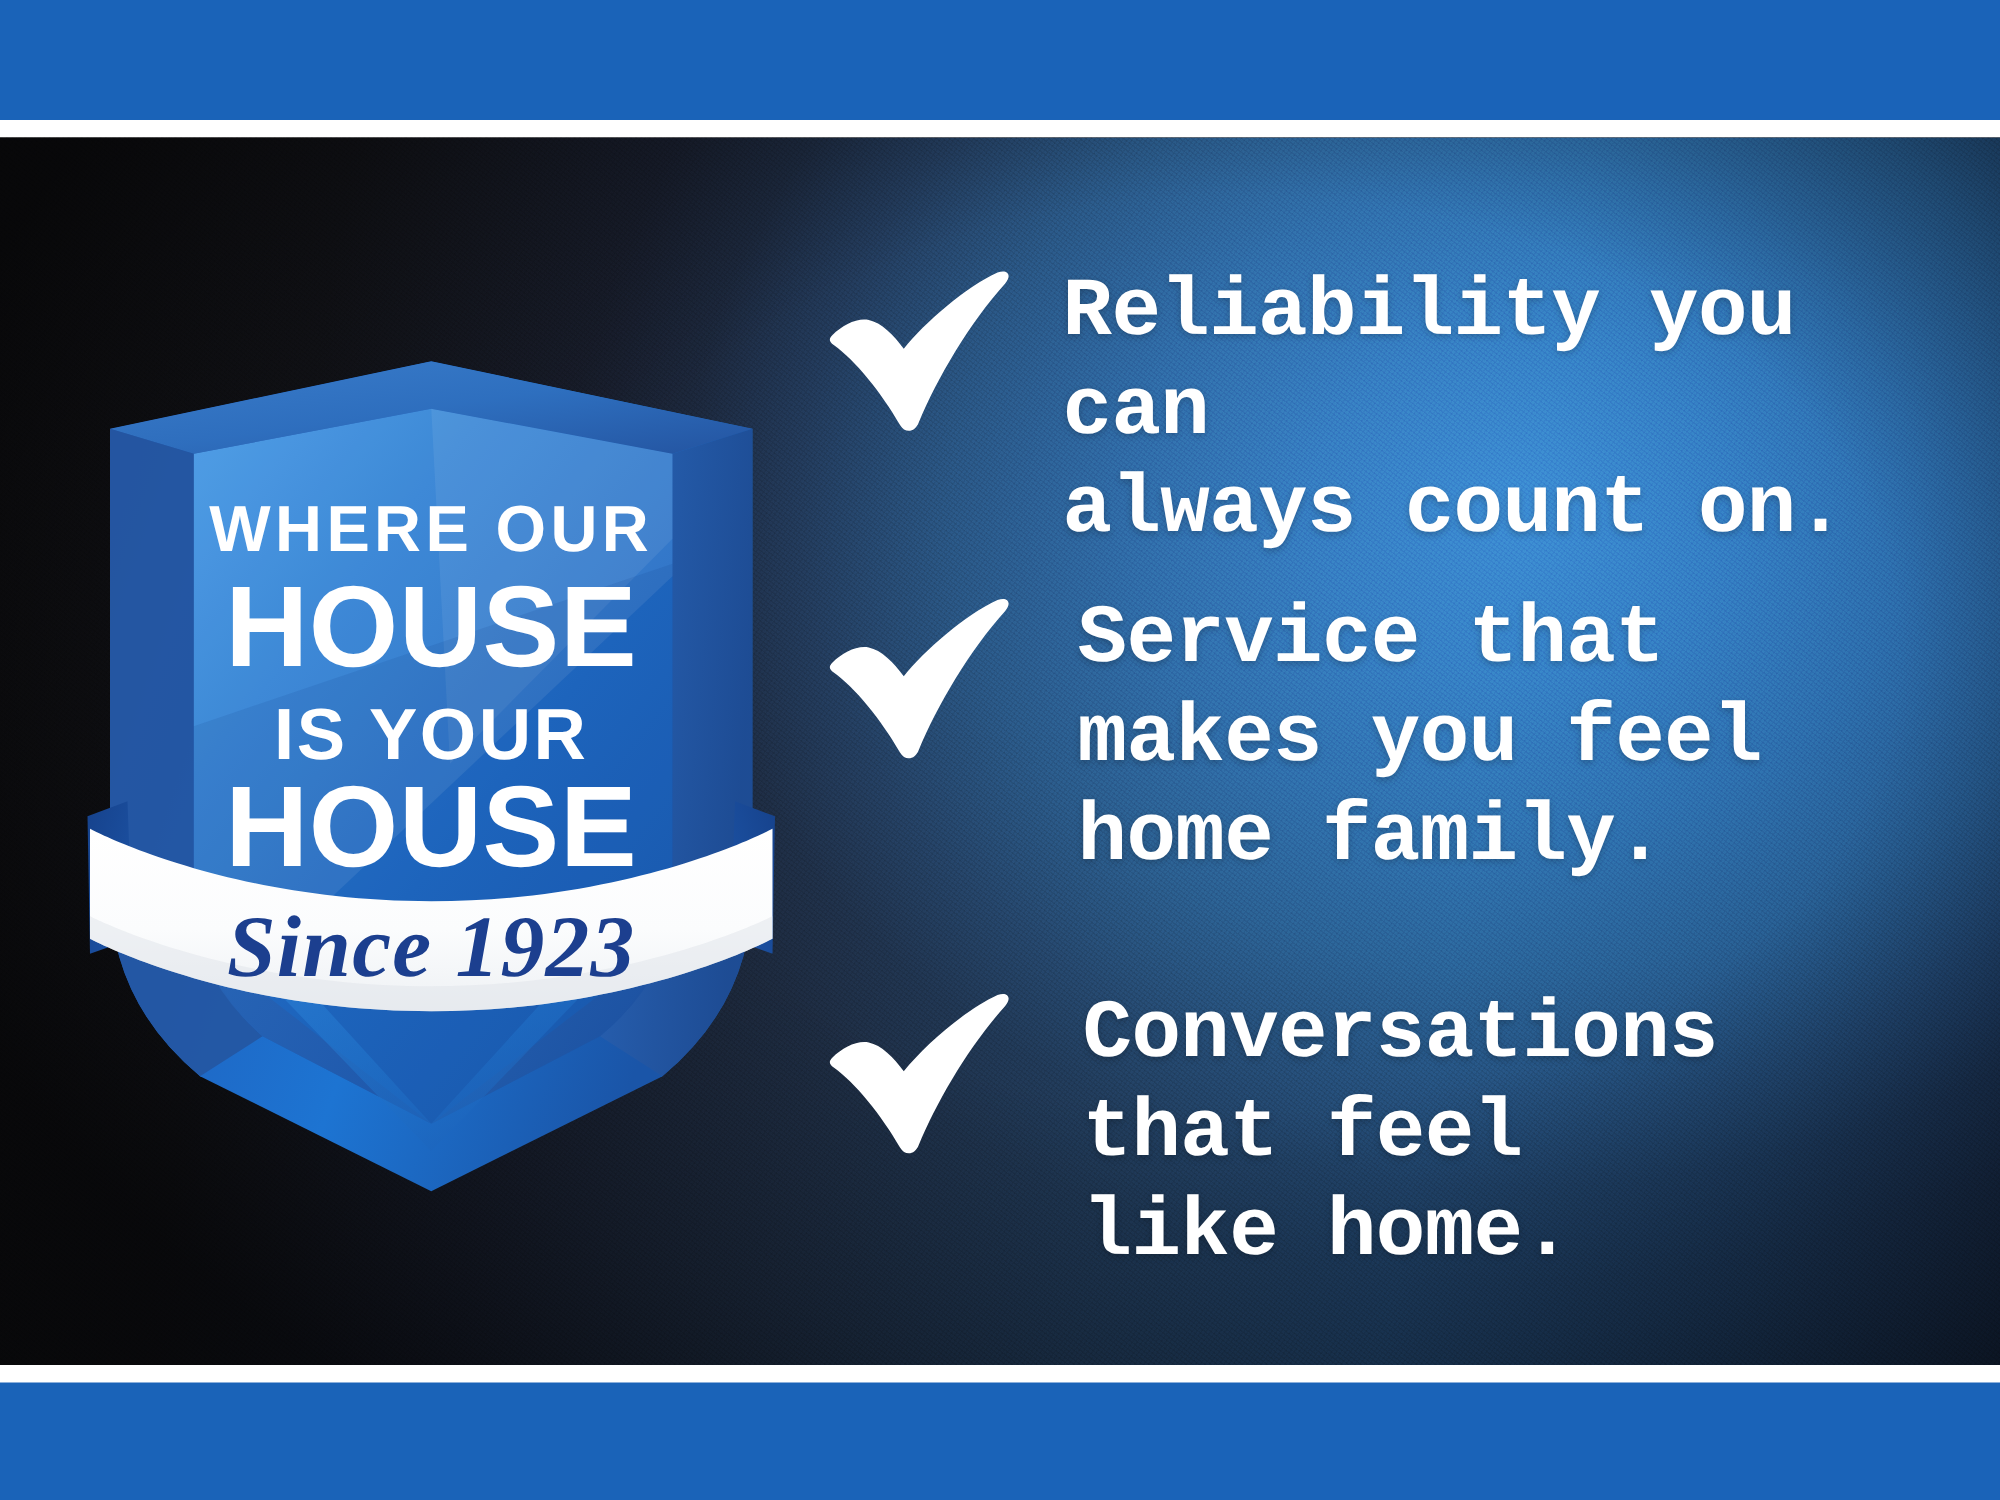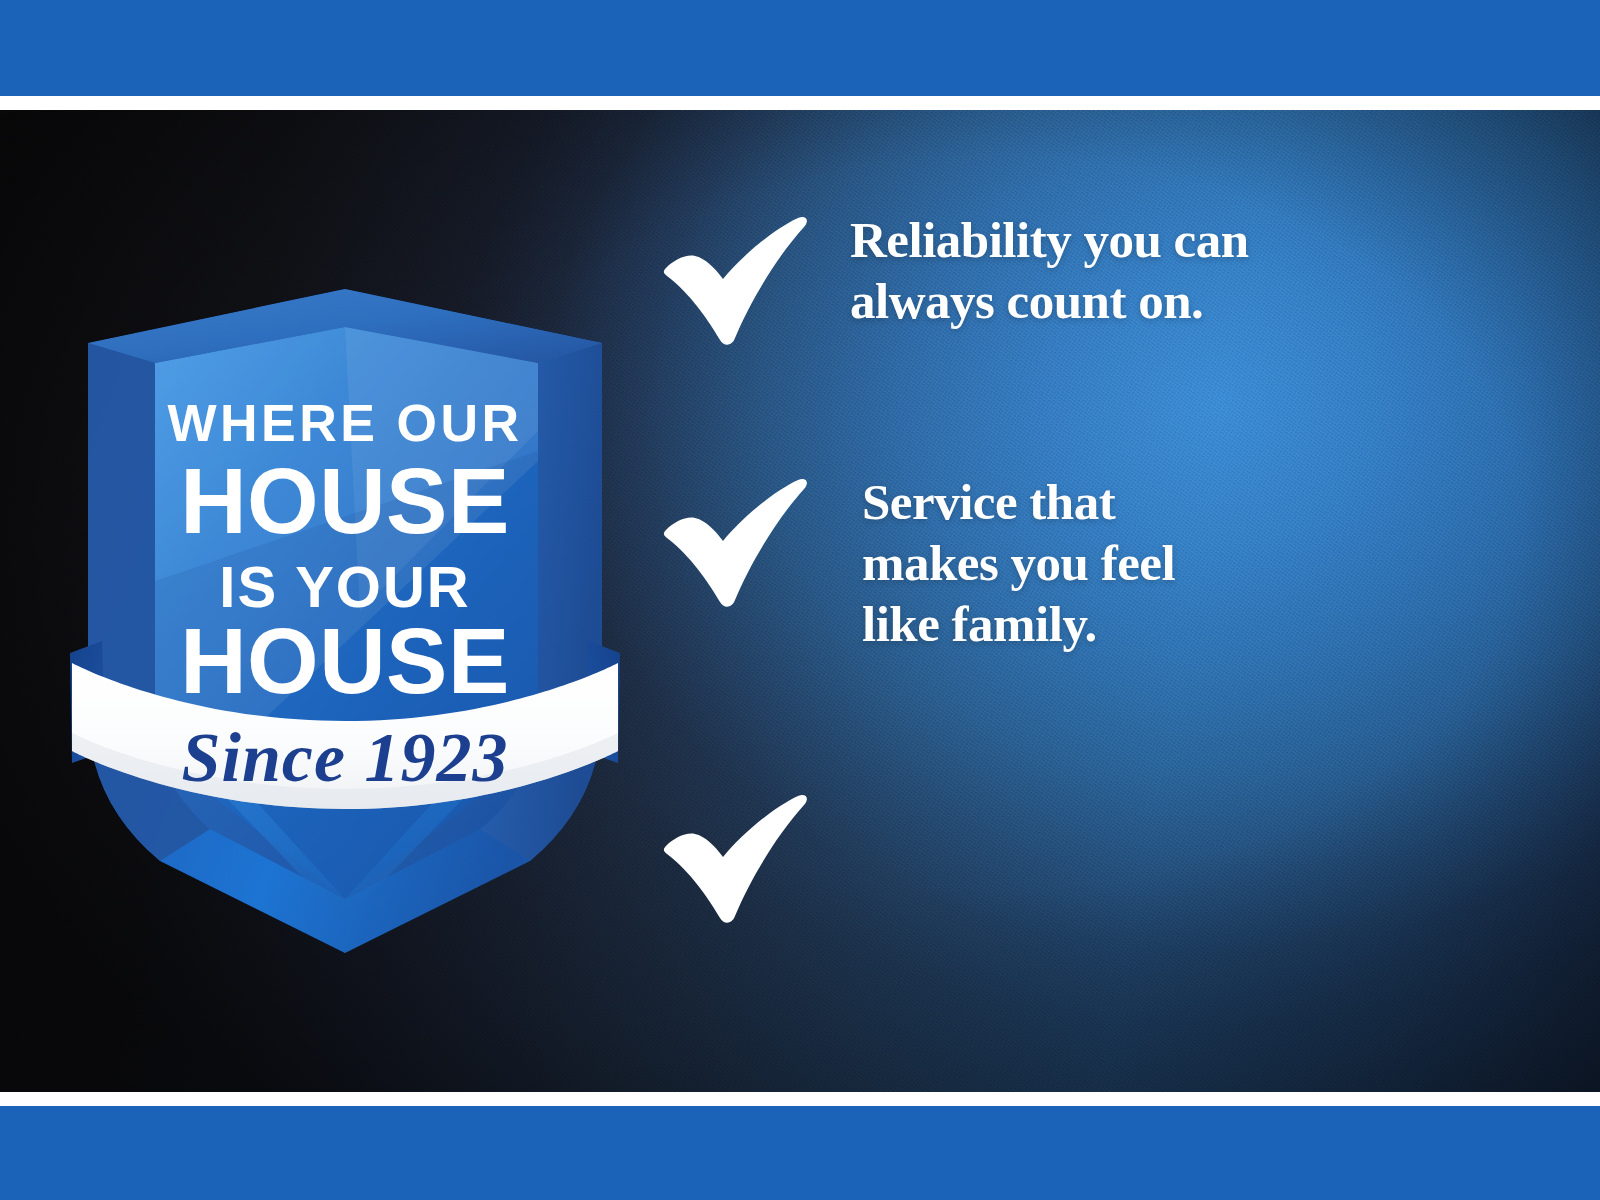--- a/index.html
+++ b/index.html
@@ -129,23 +129,23 @@
     flex: 0 0 auto;
     width: 150px;
     height: 136px;
     margin-top: 6px;
   }
   .check-icon svg { display: block; width: 100%; height: 100%; }
 
   .bullet-text {
     flex: 1 1 auto;
     color: #ffffff;
-    font-family: Liberation Serif, serif;
+    font-family: Liberation Mono, monospace;
     font-weight: bold;
-    font-size: 51px;
+    font-size: 66px;
     line-height: 1.20;
     letter-spacing: -0.5px;
     white-space: pre-line;
     text-shadow: 0 2px 6px rgba(0,0,0,.22);
   }
   .bullet-1 .bullet-text { margin-left: 40px; }
   .bullet-2 .bullet-text { margin-left: 52px; }
   .bullet-3 .bullet-text { margin-left: 56px; }
 </style>
 </head>
@@ -308,34 +308,37 @@
             <path d="M6,52 C14,44 26,38 35,40 C45,42 55,52 63,63
                      C80,42 112,14 138,2
                      C146,-1 150,4 144,11
                      C116,42 90,86 75,122
                      C72,130 64,131 60,124
                      C45,98 24,72 7,60 C3,57 3,55 6,52 Z" fill="#ffffff"></path>
           </svg>
         </span>
         <span class="bullet-text">Service that
 makes you feel
-like family.</span>
+home family.</span>
       </div>
 
       <div class="bullet bullet-3">
         <span class="check-icon">
           <svg viewBox="0 0 150 136" xmlns="http://www.w3.org/2000/svg">
             <path d="M6,52 C14,44 26,38 35,40 C45,42 55,52 63,63
                      C80,42 112,14 138,2
                      C146,-1 150,4 144,11
                      C116,42 90,86 75,122
                      C72,130 64,131 60,124
                      C45,98 24,72 7,60 C3,57 3,55 6,52 Z" fill="#ffffff"></path>
           </svg>
         </span>
+        <span class="bullet-text">Conversations
+that feel
+like home.</span>
       </div>
 
     </div>
   </div>
 
   <div class="brand-bar bottom"></div>
 
 </div>
 
 </body></html>

